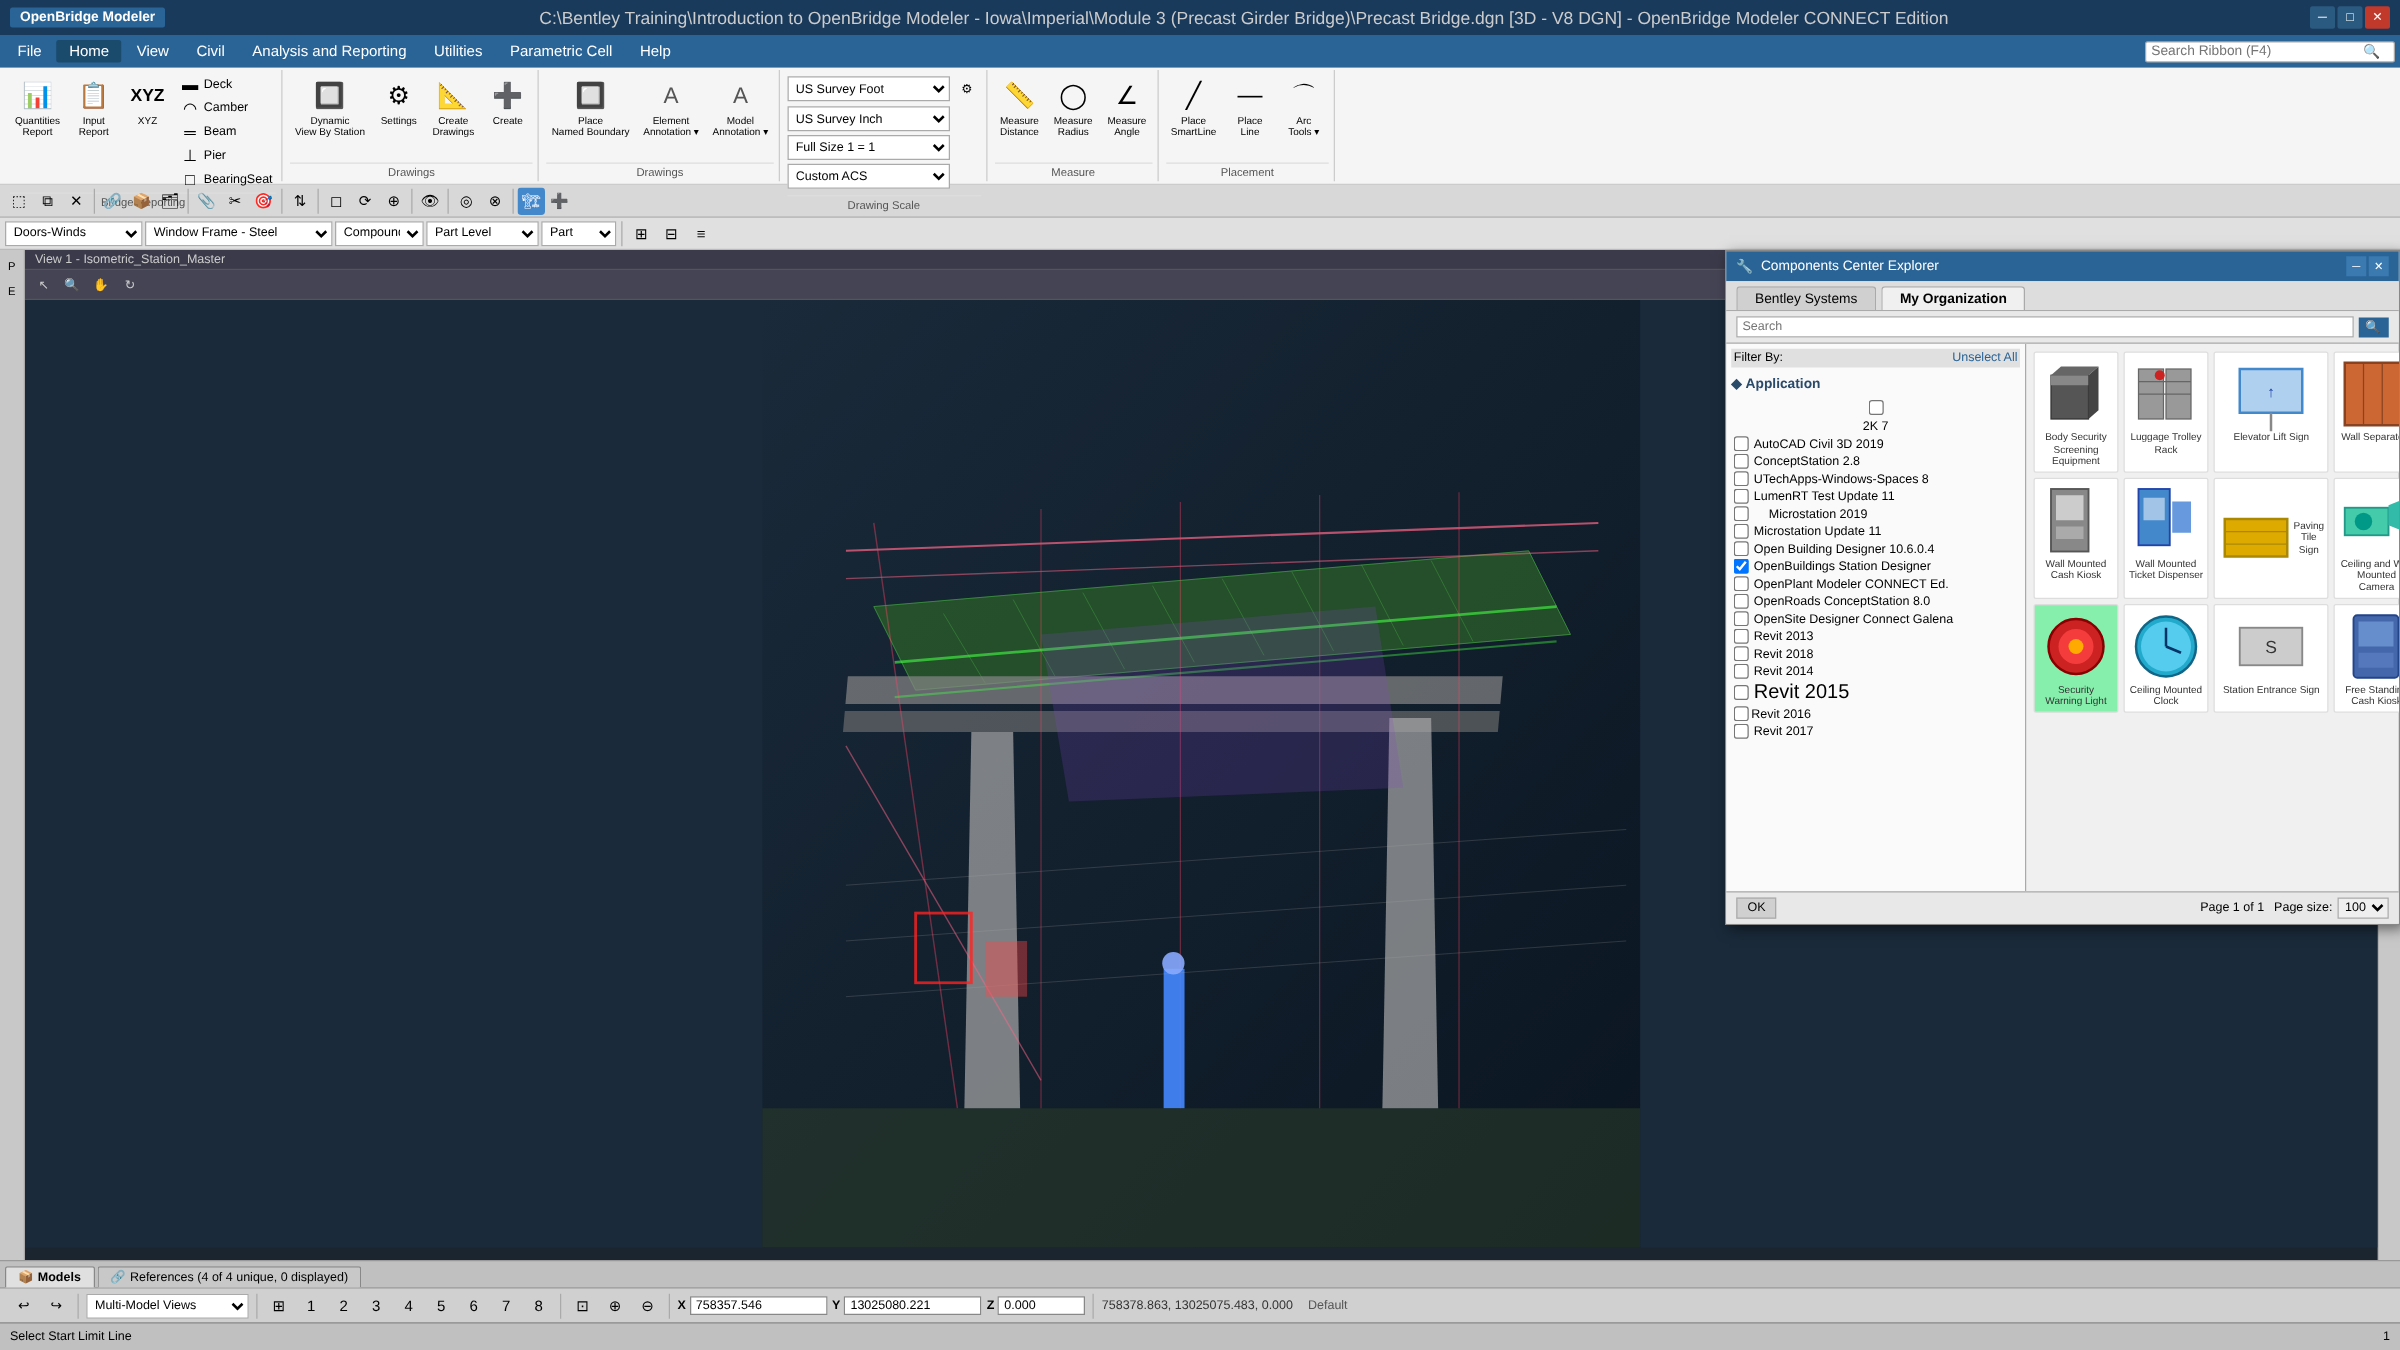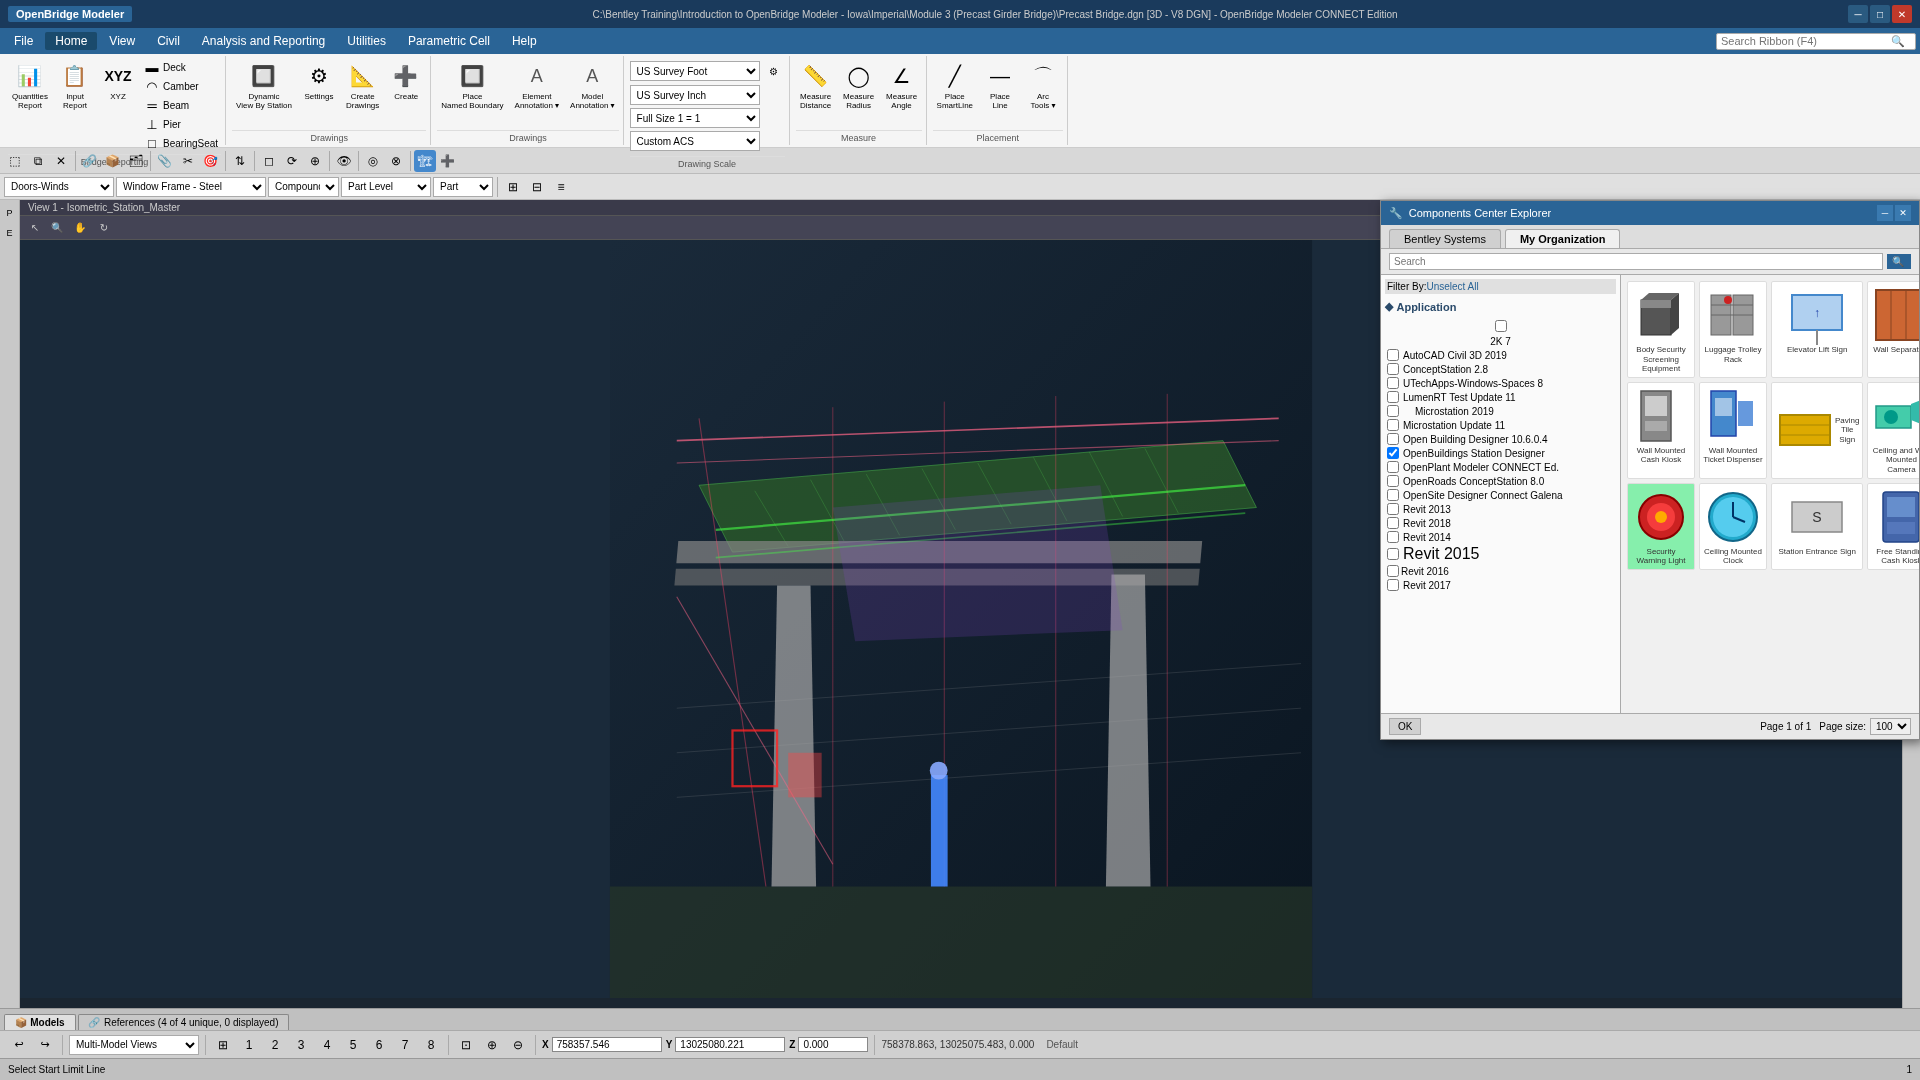--- a/index.html
+++ b/index.html
@@ -343,21 +343,21 @@
       font-size: 10px;
       padding: 1px 2px;
       height: 20px;
     }
   </style>
 </head>
 <body>
 
 <div id="title-bar">
   <span class="app-name">OpenBridge Modeler</span>
-  <span class="title-center" style="font-size:10px">C:\Bentley Training\Introduction to OpenBridge Modeler - Iowa\Imperial\Module 3 (Precast Girder Bridge)\Precast Bridge.dgn [3D - V8 DGN] - OpenBridge Modeler CONNECT Edition</span>
+  <span class="title-center" style="font-size:14px">C:\Bentley Training\Introduction to OpenBridge Modeler - Iowa\Imperial\Module 3 (Precast Girder Bridge)\Precast Bridge.dgn [3D - V8 DGN] - OpenBridge Modeler CONNECT Edition</span>
   <div class="win-controls">
     <button class="win-btn">─</button>
     <button class="win-btn">□</button>
     <button class="win-btn close">✕</button>
   </div>
 </div>
 
 <div id="menu-bar">
   <div class="menu-item">File</div>
   <div class="menu-item active">Home</div>
@@ -664,21 +664,21 @@
     </div>
 
     <div style="padding:4px 8px; display:flex; align-items:center; background:#e8e8e8; border-bottom:1px solid #aaa; gap:4px;">
       <input type="text" style="flex: 1 1 0%; border: 1px solid rgb(170, 170, 170); padding: 2px 4px; font-size: 10px; outline: none;" placeholder="Search">
       <button style="background:#2a6496; color:#fff; border:none; padding:2px 6px; font-size:10px; cursor:pointer;">🔍</button>
     </div>
 
     <div style="display:flex; flex:1; overflow:hidden;">
 
       <div style="width:240px; border-right:1px solid #aaa; overflow-y:auto; background:#fafafa; padding:4px;">
-        <div style="display:flex; font-size:10px; padding:2px; background:#e0e0e0; margin-bottom:4px;">
+        <div style="display:flex; justify-content:space-between; font-size:10px; padding:2px; background:#e0e0e0; margin-bottom:4px;">
           <span>Filter By:</span>
           <span style="color:#2a6496; cursor:pointer;">Unselect All</span>
         </div>
         <div style="font-size:11px; font-weight:bold; color:#2a4a6a; padding:2px 0; display:flex; align-items:center; gap:3px; margin-bottom:4px;">
           <span>◆</span>
           <span>Application</span>
         </div>
         <div id="filter-items-container">
 
         <div style="display: flex; align-items: center; gap: 4px; padding: 1px 2px; font-size: 10px; flex-direction: column;">

